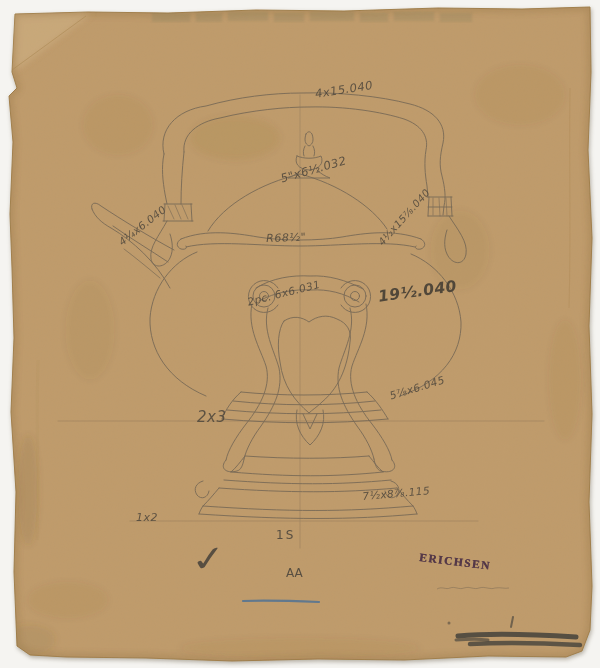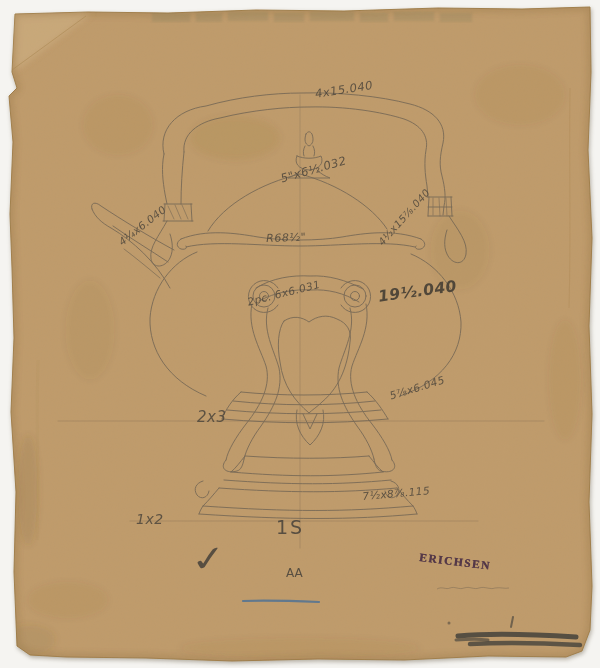--- a/index.html
+++ b/index.html
@@ -194,20 +194,20 @@
 <div class="ann" style="left:314px;top:87px;font-size:11.5px;transform:rotate(-9deg)">4x15.040</div>
 <div class="ann" style="left:279px;top:172px;font-size:11.5px;transform:rotate(-16deg)">5"x6½.032</div>
 <div class="ann" style="left:116px;top:238px;font-size:10.5px;transform:rotate(-38deg)">4¼x6.040</div>
 <div class="ann" style="left:376px;top:240px;font-size:10px;transform:rotate(-48deg)">4½x15⅞.040</div>
 <div class="ann" style="left:266px;top:232px;font-size:11px;transform:rotate(-2deg)">R68½"</div>
 <div class="ann" style="left:246px;top:296px;font-size:10.5px;transform:rotate(-14deg)">2pc. 6x6.031</div>
 <div class="ann big" style="left:377px;top:288px;font-size:15.5px;transform:rotate(-8deg)">19½.040</div>
 <div class="ann" style="left:388px;top:390px;font-size:10.5px;transform:rotate(-17deg)">5⅞x6.045</div>
 <div class="ann" style="left:197px;top:408px;font-size:15px">2x3</div>
 <div class="ann" style="left:362px;top:490px;font-size:10.5px;transform:rotate(-5deg)">7½x8⅞.115</div>
-<div class="ann" style="left:136px;top:511px;font-size:14px">1x2</div>
+<div class="ann" style="left:136px;top:511px;font-size:11px">1x2</div>
 
 <div class="mark" style="left:188px;top:541px;font-size:34px;transform:rotate(-8deg) scaleX(1.25)">✓</div>
-<div class="mark" style="left:276px;top:516px;font-size:19px;letter-spacing:2px">1S</div>
+<div class="mark" style="left:276px;top:528px;font-size:12px;letter-spacing:2px">1S</div>
 <div class="mark" style="left:286px;top:566px;font-size:12px">AA</div>
 <div class="stamp" style="left:420px;top:551px;font-size:11.5px;transform:rotate(7deg)">ERICHSEN</div>
 
 </div>
 
 </body></html>

